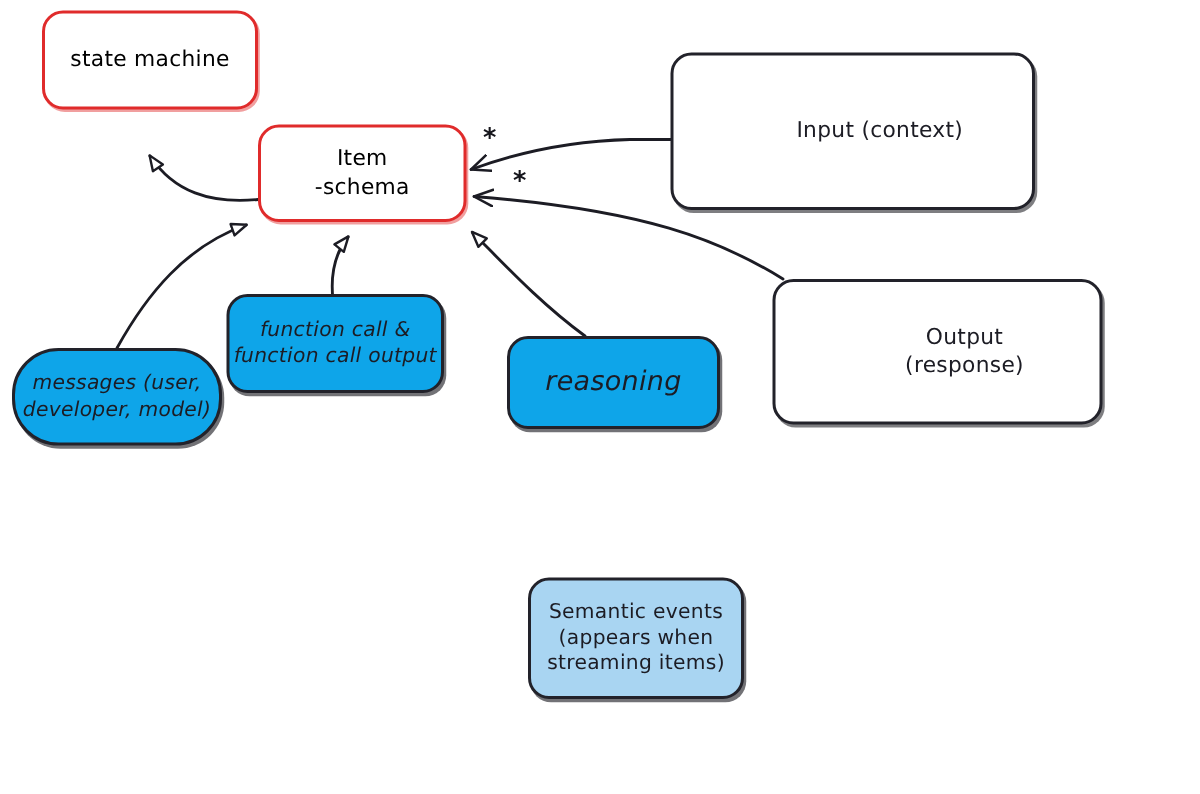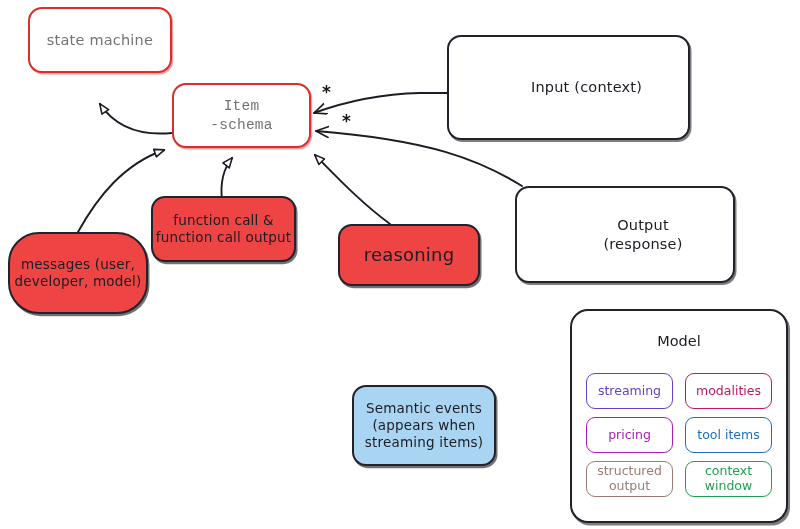--- a/index.html
+++ b/index.html
@@ -45,29 +45,30 @@
     background: #ffffff;
     border: 2.2px solid #22222a;
     color: #1c1c24;
     box-shadow: 1.5px 2px 0 rgba(20,20,26,0.55);
     padding-left: 36px;
   }
   
   .node-red {
     background: #ffffff;
     border: 2.6px solid #e02b2b;
-    color: #737373;
+    color: #000000;
     box-shadow: 1.2px 1.6px 0 rgba(224,43,43,0.45);
   }
   
   .node-pink {
-    background: #ef4444;
+    background: #0ea5e9;
     border: 2.2px solid #22222a;
     color: #1c1c24;
     box-shadow: 1.5px 2.2px 0 rgba(20,20,26,0.6);
+    font-style: italic;
   }
   
   .node-blue {
     background: #a9d5f2;
     border: 2.2px solid #22222a;
     color: #1c1c24;
     box-shadow: 1.5px 2.2px 0 rgba(20,20,26,0.6);
   }
   
   .node-group {
@@ -144,49 +145,34 @@
 
       <path d="M 522,186 C 480,160 430,140 316,131" marker-end="url(#openArrow)"></path>
     </g>
   </svg>
 
   <div class="ast" style="left:322px; top:84px; font-size:17px;">*</div>
   <div class="ast" style="left:342px; top:113px; font-size:17px;">*</div>
 
   <div class="node node-red" style="left:28px; top:7px; width:144px; height:66px; font-size:14.5px;">state machine</div>
 
-  <div class="node node-red" style="left:172px; top:83px; width:139px; height:65px; font-size:14.5px;font-family:Liberation Mono, monospace;">Item
+  <div class="node node-red" style="left:172px; top:83px; width:139px; height:65px; font-size:14.5px;">Item
 -schema</div>
 
   <div class="node node-plain" style="left:447px; top:35px; width:243px; height:105px; font-size:14.5px;">Input (context)</div>
 
   <div class="node node-plain" style="left:515px; top:186px; width:220px; height:97px; font-size:14.5px;">Output
 (response)</div>
 
-  <div class="node node-pink" style="left:8px; top:232px; width:140px; height:82px; font-size:13.5px;border-radius:31px;">messages (user,
+  <div class="node node-pink" style="left:8px; top:232px; width:140px; height:65px; font-size:13.5px;border-radius:31px;">messages (user,
 developer, model)</div>
 
   <div class="node node-pink" style="left:151px; top:196px; width:145px; height:66px; font-size:13.5px;">function call &amp;
 function call output</div>
 
   <div class="node node-pink" style="left:338px; top:224px; width:142px; height:62px; font-size:18px;">reasoning</div>
 
   <div class="node node-blue" style="left:352px; top:385px; width:144px; height:81px; font-size:13.5px;">Semantic events
 (appears when
 streaming items)</div>
 
-  <div class="node-group" style="left:570px; top:309px; width:218px; height:214px;">
-
-    <div class="group-title" style="top:22px; font-size:14.5px;">Model</div>
-
-    <div class="chip-grid" style="top:62px;">
-      <div class="chip" style="color:#6341cc; border-color:#6341cc; font-size:12.5px;">streaming</div>
-      <div class="chip" style="color:#c2185b; border-color:#c2185b; font-size:12.5px;">modalities</div>
-      <div class="chip" style="color:#a81fb5; border-color:#a81fb5; font-size:12.5px;">pricing</div>
-      <div class="chip" style="color:#1b6fc0; border-color:#1b6fc0; font-size:12.5px;">tool items</div>
-      <div class="chip" style="color:#9c7b74; border-color:#9c7b74; font-size:12.5px; grid-row:3;">structured
-output</div>
-      <div class="chip" style="color:#22a050; border-color:#22a050; font-size:12.5px; grid-row:3;">context
-window</div>
-    </div>
-  </div>
 
 </div>
 
 </body></html>

